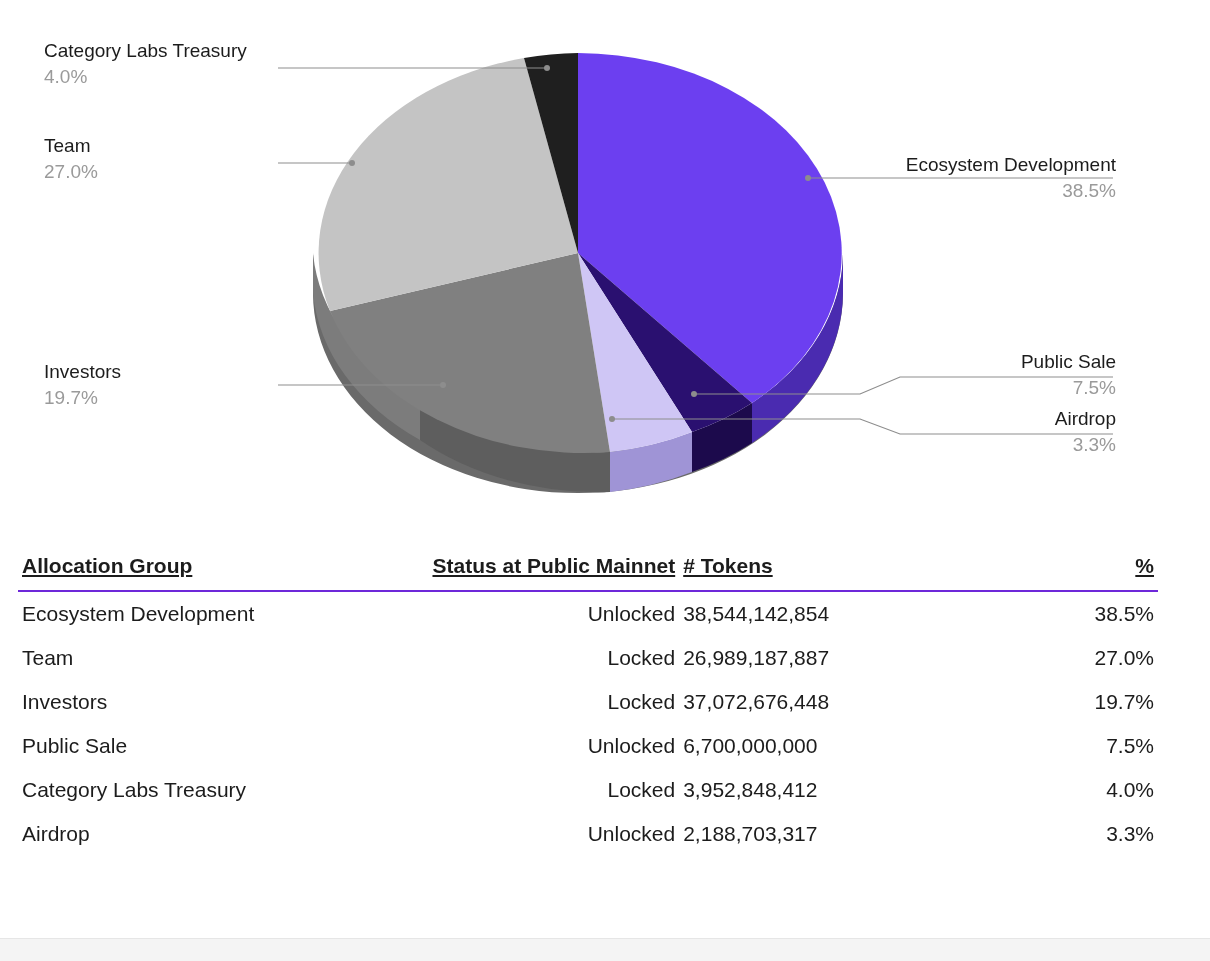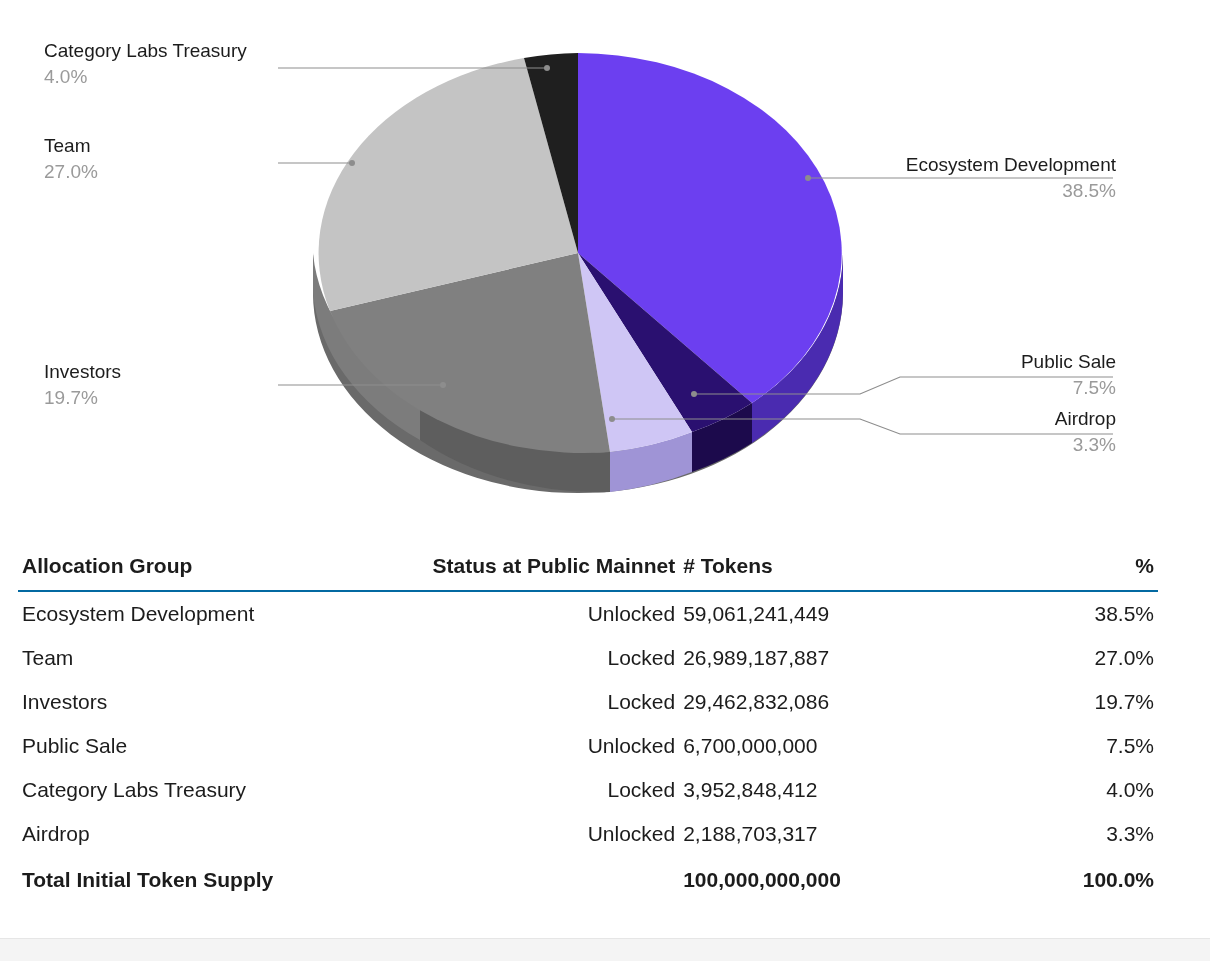--- a/index.html
+++ b/index.html
@@ -55,21 +55,22 @@
   table.alloc {
     width: 100%;
     border-collapse: collapse;
     font-size: 21px;
     color: #1c1c1c;
   }
   table.alloc th {
     font-weight: bold;
     font-size: 21px;
     padding: 6px 4px 12px 4px;
-    border-bottom: 2px solid #0369a1;
+    border-bottom: 2px solid #6d28d9;
+    text-decoration: underline;
   }
   table.alloc td {
     padding: 10px 4px 10px 4px;
   }
   table.alloc tbody tr td {
     border: none;
   }
   .col-group  { text-align: left;  width: 30%; }
   .col-status { text-align: right;  width: 28%; }
   .col-tokens { text-align: left; width: 24%; }
@@ -187,57 +188,51 @@
           <th class="col-group">Allocation Group</th>
           <th class="col-status">Status at Public Mainnet</th>
           <th class="col-tokens"># Tokens</th>
           <th class="col-pct">%</th>
         </tr>
       </thead>
       <tbody>
         <tr>
           <td class="col-group">Ecosystem Development</td>
           <td class="col-status">Unlocked</td>
-          <td class="col-tokens">59,061,241,449</td>
+          <td class="col-tokens">38,544,142,854</td>
           <td class="col-pct">38.5%</td>
         </tr>
         <tr>
           <td class="col-group">Team</td>
           <td class="col-status">Locked</td>
           <td class="col-tokens">26,989,187,887</td>
           <td class="col-pct">27.0%</td>
         </tr>
         <tr>
           <td class="col-group">Investors</td>
           <td class="col-status">Locked</td>
-          <td class="col-tokens">29,462,832,086</td>
+          <td class="col-tokens">37,072,676,448</td>
           <td class="col-pct">19.7%</td>
         </tr>
         <tr>
           <td class="col-group">Public Sale</td>
           <td class="col-status">Unlocked</td>
           <td class="col-tokens">6,700,000,000</td>
           <td class="col-pct">7.5%</td>
         </tr>
         <tr>
           <td class="col-group">Category Labs Treasury</td>
           <td class="col-status">Locked</td>
           <td class="col-tokens">3,952,848,412</td>
           <td class="col-pct">4.0%</td>
         </tr>
         <tr>
           <td class="col-group">Airdrop</td>
           <td class="col-status">Unlocked</td>
           <td class="col-tokens">2,188,703,317</td>
           <td class="col-pct">3.3%</td>
         </tr>
-        <tr class="total">
-          <td class="col-group">Total Initial Token Supply</td>
-          <td class="col-status"></td>
-          <td class="col-tokens">100,000,000,000</td>
-          <td class="col-pct">100.0%</td>
-        </tr>
       </tbody>
     </table>
   </div>
 
   <div id="footer-strip"></div>
 </div>
 
 </body></html>

